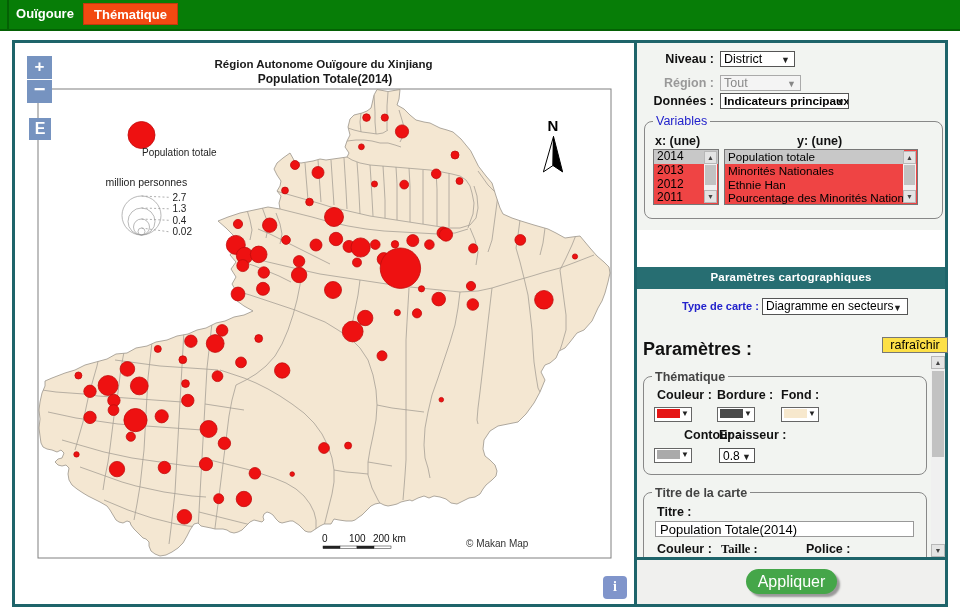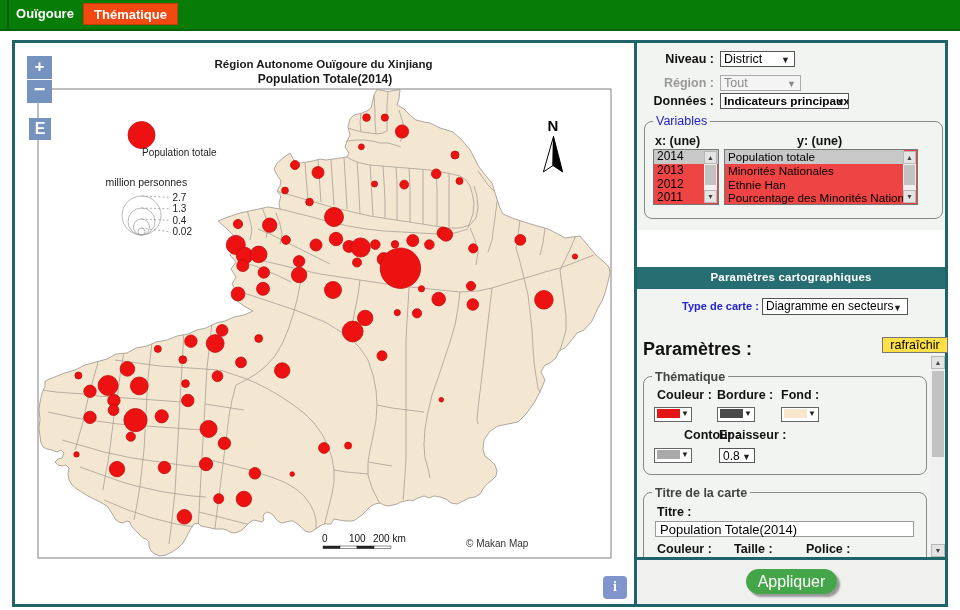--- a/index.html
+++ b/index.html
@@ -316,21 +316,21 @@
             <span class="sw" style="background:#aaa;"></span>
             <span class="swar">▼</span>
           </div>
           <div class="sel" style="left:82px;top:92px;width:36px;height:15px;font-size:12px;">0.8<span class="ar" style="top:1px;right:3px;">▼</span></div>
           <fieldset style="left:6px;top:130px;width:282px;height:100px;">
             <legend style="color:#444;font-weight:bold;">Titre de la carte</legend>
           </fieldset>
           <div class="lbl" style="left:20px;top:149px;">Titre :</div>
           <div style="position:absolute;left:18px;top:165px;width:259px;height:16px;background:#fff;border:1px solid #999;font-size:13px;padding-left:4px;line-height:15px;box-sizing:border-box;">Population Totale(2014)</div>
           <div class="lbl" style="left:20px;top:186px;">Couleur :</div>
-          <div class="lbl" style="left:97px;top:186px;">Taille :</div>
+          <div class="lbl" style="left:84px;top:186px;font-family:Liberation Serif, serif;">Taille :</div>
           <div class="lbl" style="left:169px;top:186px;">Police :</div>
           <div class="sbar" style="left:294px;top:0;bottom:0;width:14px;">
             <div class="sbtn" style="top:0;width:14px;">▲</div>
             <div class="sthumb" style="top:15px;height:86px;width:12px;"></div>
             <div class="sbtn" style="bottom:0;width:14px;">▼</div>
           </div>
         </div>
       </div>
     </div>
     <div id="secbot">

